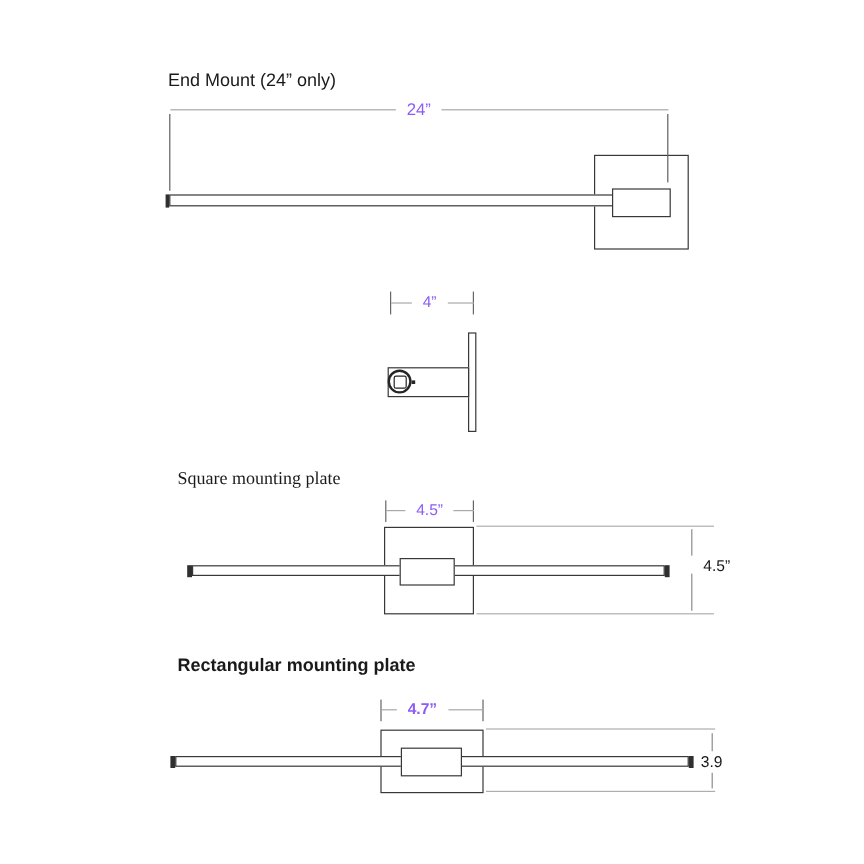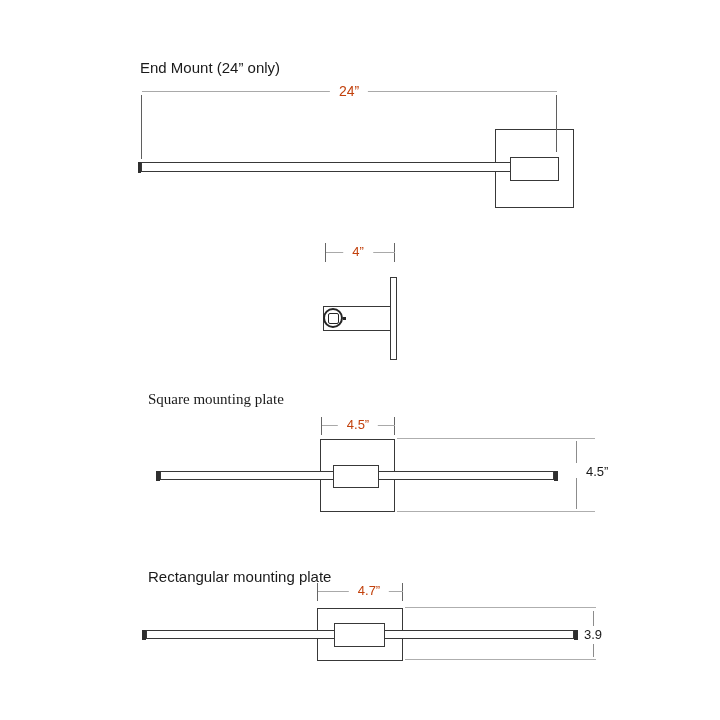--- a/index.html
+++ b/index.html
@@ -14,21 +14,21 @@
   .tick{position:absolute;width:1px;background:#666666;z-index:0;}
   
   .orect{position:absolute;background:#ffffff;border:1.6px solid #383838;box-sizing:border-box;z-index:1;}
   .bar{z-index:2;}
   .driver{z-index:4;}
   .cap{position:absolute;background:#2f2f2f;z-index:3;}
   .circle{position:absolute;border:2.5px solid #252525;border-radius:50%;background:#ffffff;box-sizing:border-box;z-index:4;}
   .sq{position:absolute;border:1.8px solid #252525;border-radius:2px;background:#ffffff;box-sizing:border-box;z-index:5;}
   .dot{position:absolute;background:#252525;z-index:5;}
   
-  .dlabel{position:absolute;font-size:13px;line-height:1.1;color:#c2410c;background:#ffffff;
+  .dlabel{position:absolute;font-size:13px;line-height:1.1;color:#8b5cf6;background:#ffffff;
           padding:0 9px;transform:translateX(-50%);white-space:nowrap;z-index:6;}
   .dlabel.lg{font-size:14px;}
   .vlabel{position:absolute;font-size:13px;line-height:1.1;color:#1a1a1a;background:#ffffff;
           padding:1px 2px;white-space:nowrap;z-index:6;}
 </style>
 </head>
 <body>
 
 <div id="canvas">
 
@@ -74,26 +74,26 @@
     <div class="orect driver" style="left:333px;top:465px;width:46px;height:23px;"></div>
 
     <div class="hext" style="left:397px;top:438px;width:198px;"></div>
     <div class="hext" style="left:397px;top:511px;width:198px;"></div>
     <div class="vdim" style="left:576px;top:441px;height:22px;"></div>
     <div class="vdim" style="left:576px;top:478px;height:31px;"></div>
     <div class="vlabel" style="left:584px;top:464px;">4.5”</div>
   </div>
 
   <div>
-    <div class="title" style="left:148px;top:568px;">Rectangular mounting plate</div>
+    <div class="title" style="left:148px;top:546px;font-weight:bold;">Rectangular mounting plate</div>
 
     <div class="tick" style="left:317px;top:583px;height:18px;"></div>
     <div class="tick" style="left:402px;top:583px;height:18px;"></div>
     <div class="hdim" style="left:318px;top:591px;width:85px;"></div>
-    <div class="dlabel" style="left:369px;top:584px;">4.7”</div>
+    <div class="dlabel" style="left:352px;top:584px;font-weight:bold;">4.7”</div>
 
     <div class="orect" style="left:317px;top:608px;width:86px;height:53px;"></div>
     <div class="orect bar" style="left:146px;top:630px;width:428px;height:9px;"></div>
     <div class="cap" style="left:142px;top:629.5px;width:3.5px;height:10px;"></div>
     <div class="cap" style="left:574px;top:629.5px;width:3.5px;height:10px;"></div>
     <div class="orect driver" style="left:334px;top:623px;width:51px;height:24px;"></div>
 
     <div class="hext" style="left:405px;top:607px;width:191px;"></div>
     <div class="hext" style="left:405px;top:659px;width:191px;"></div>
     <div class="vdim" style="left:593px;top:611px;height:15px;"></div>

